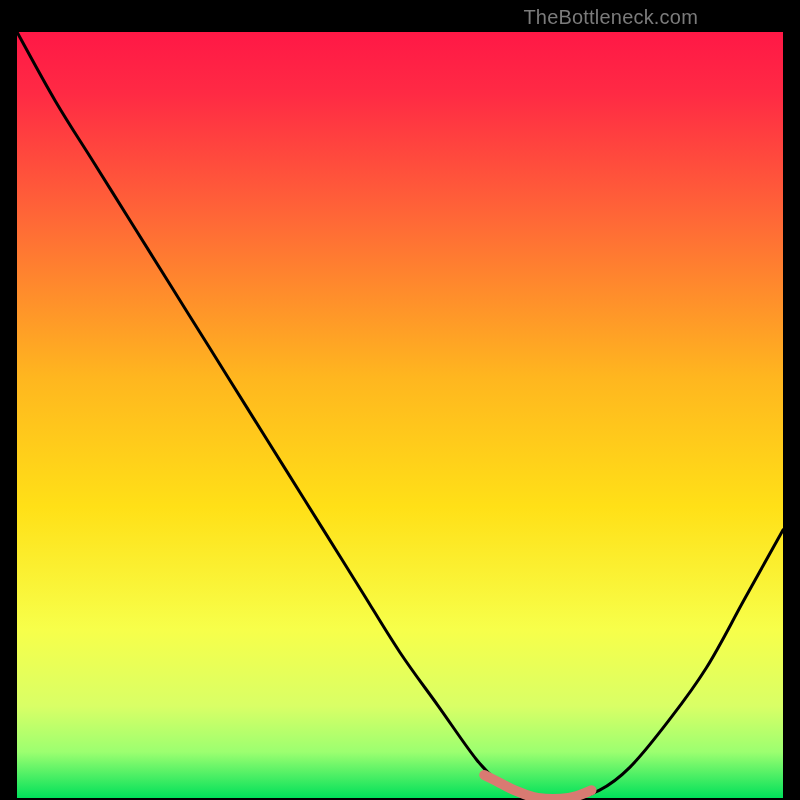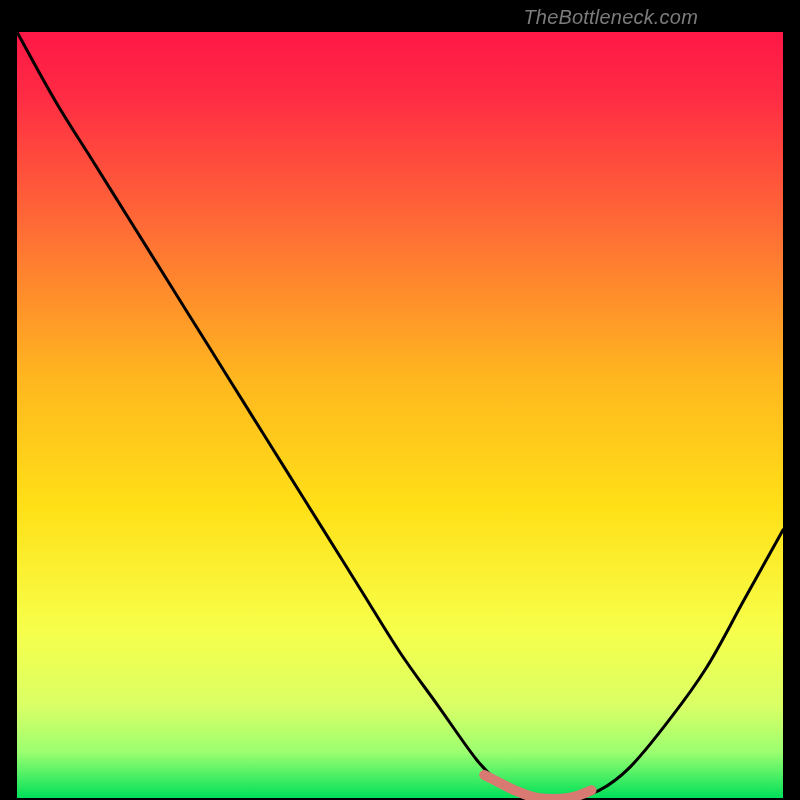--- a/index.html
+++ b/index.html
@@ -8,21 +8,20 @@
     width: 800px;
     height: 800px;
     background: #000;
     overflow: hidden;
     font-family: Arial, Helvetica, sans-serif;
   }
   .stage {
     position: relative;
     width: 712px;
     height: 800px;
-    font-style: italic;
   }
   svg {
     position: absolute;
     inset: 0;
     width: 800px;
     height: 800px;
     display: block;
   }
   .watermark {
     position: absolute;

